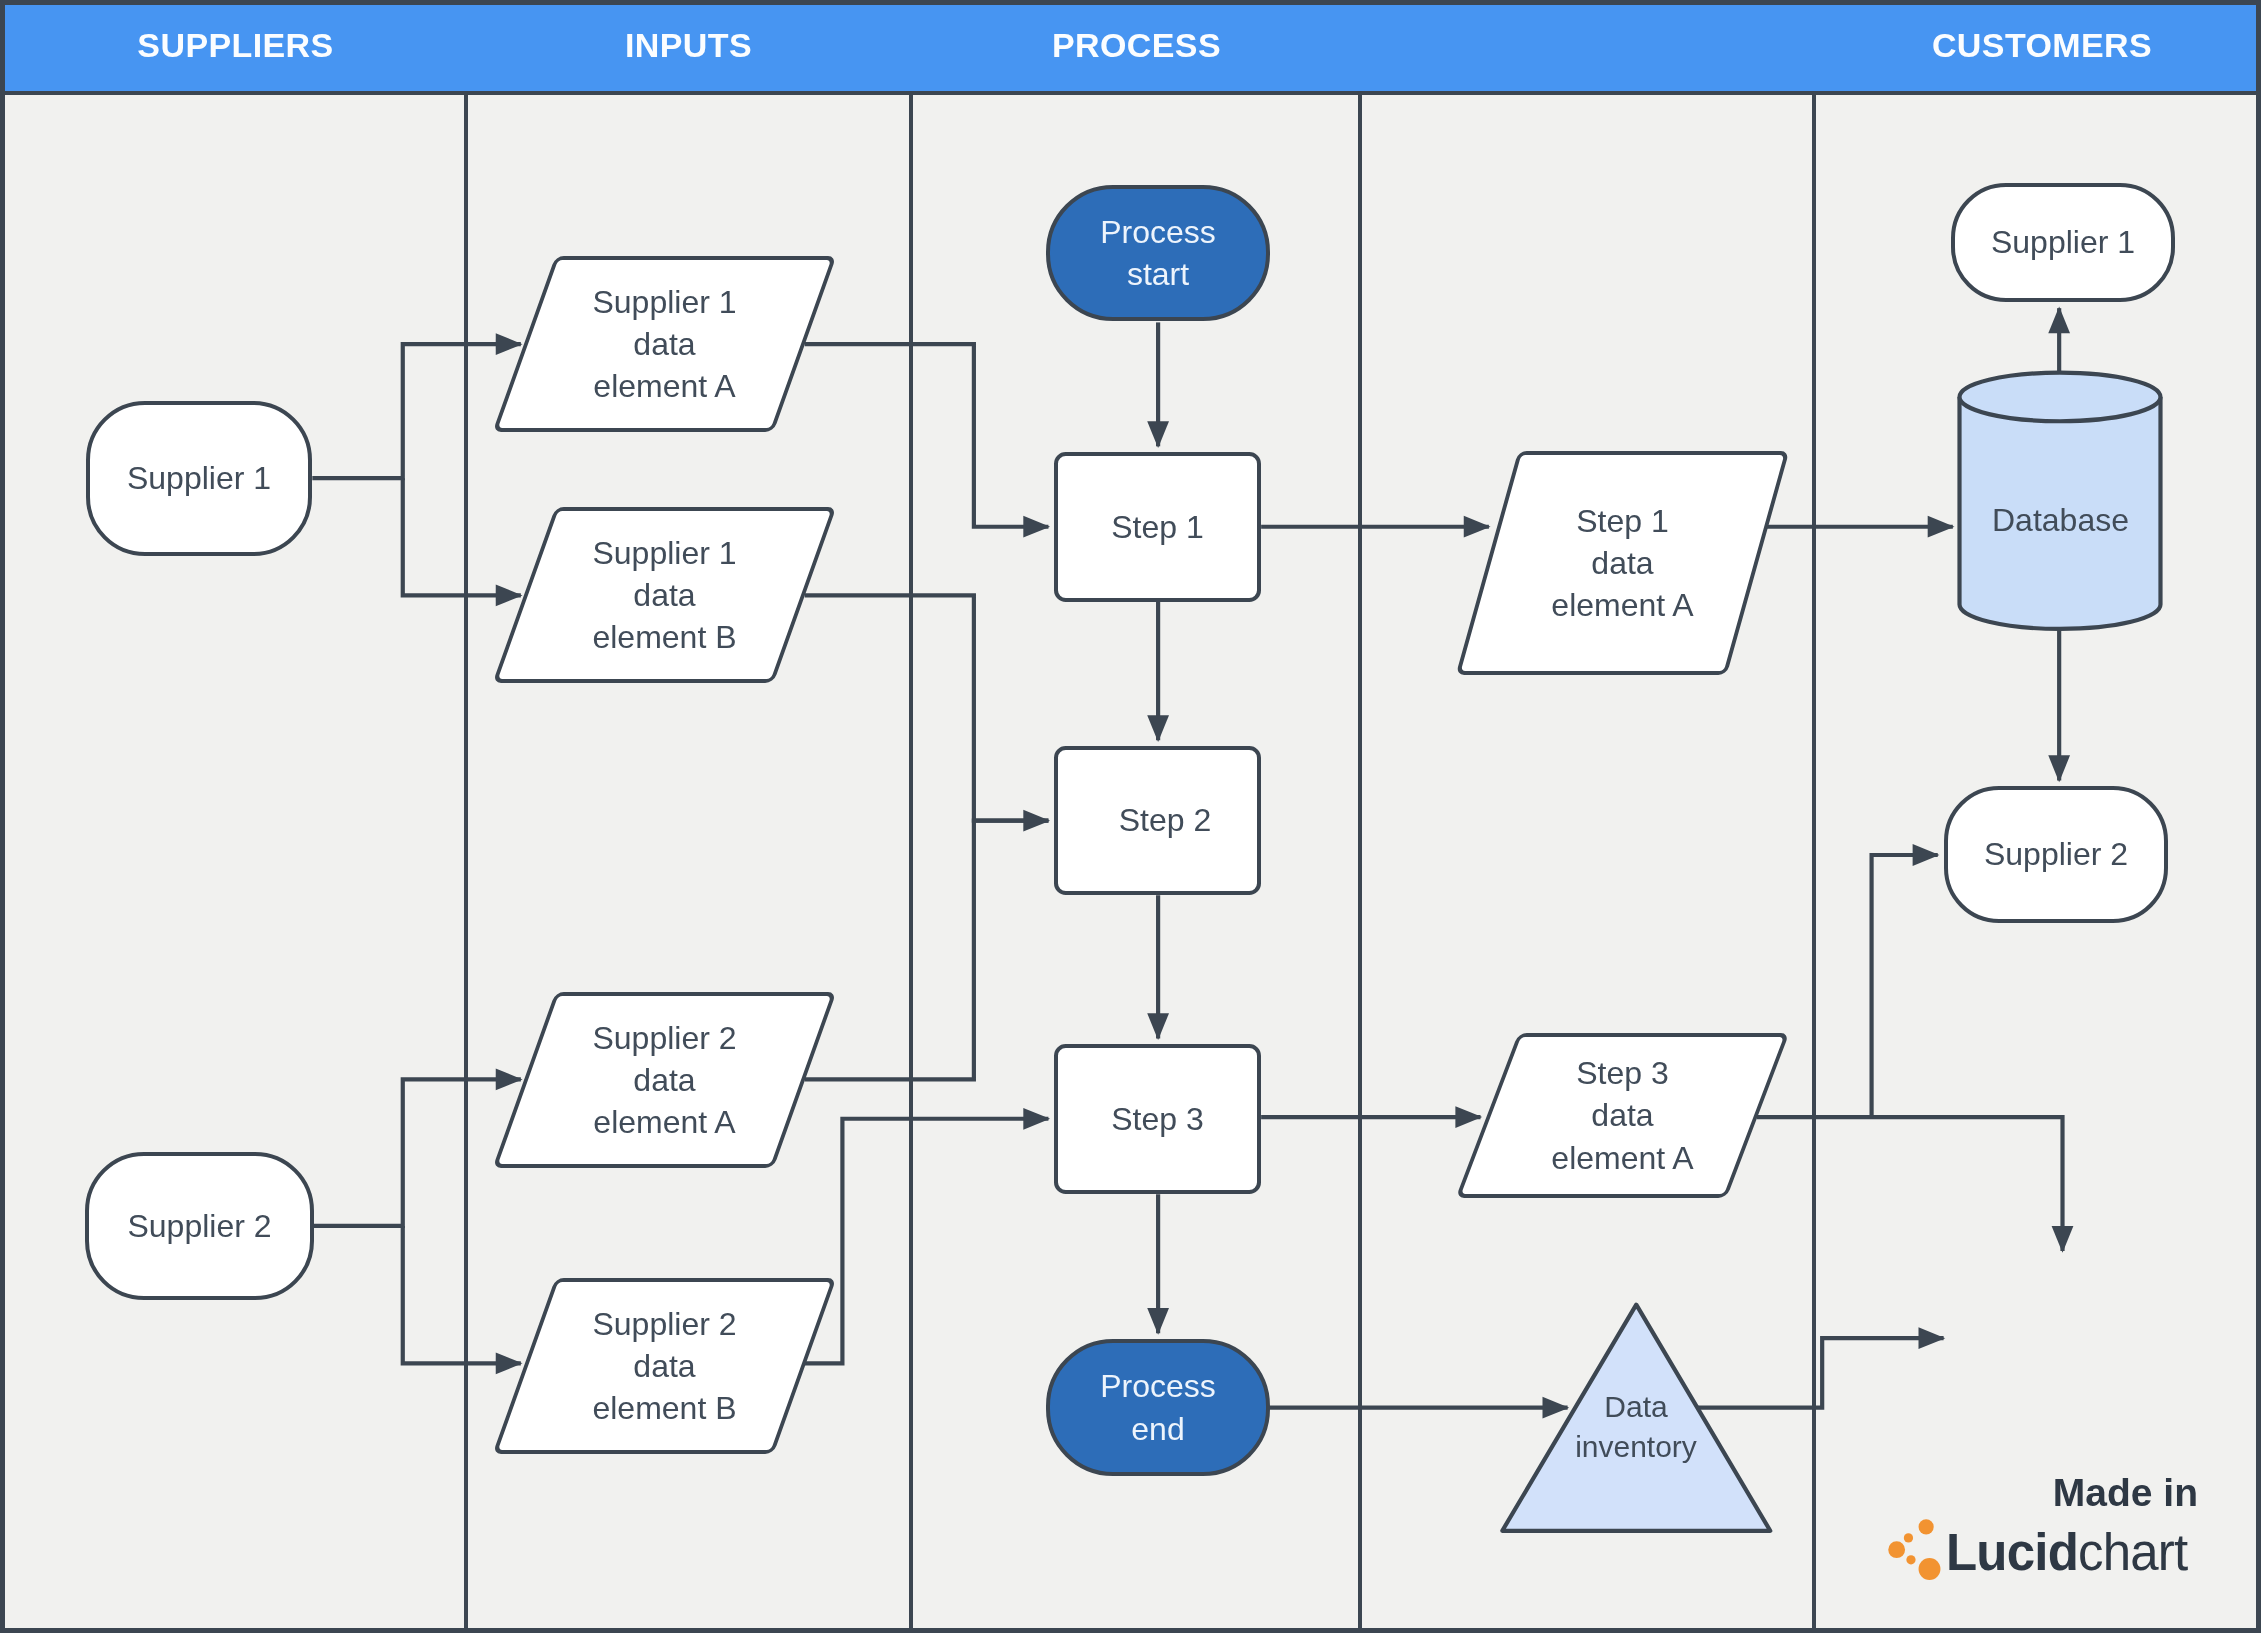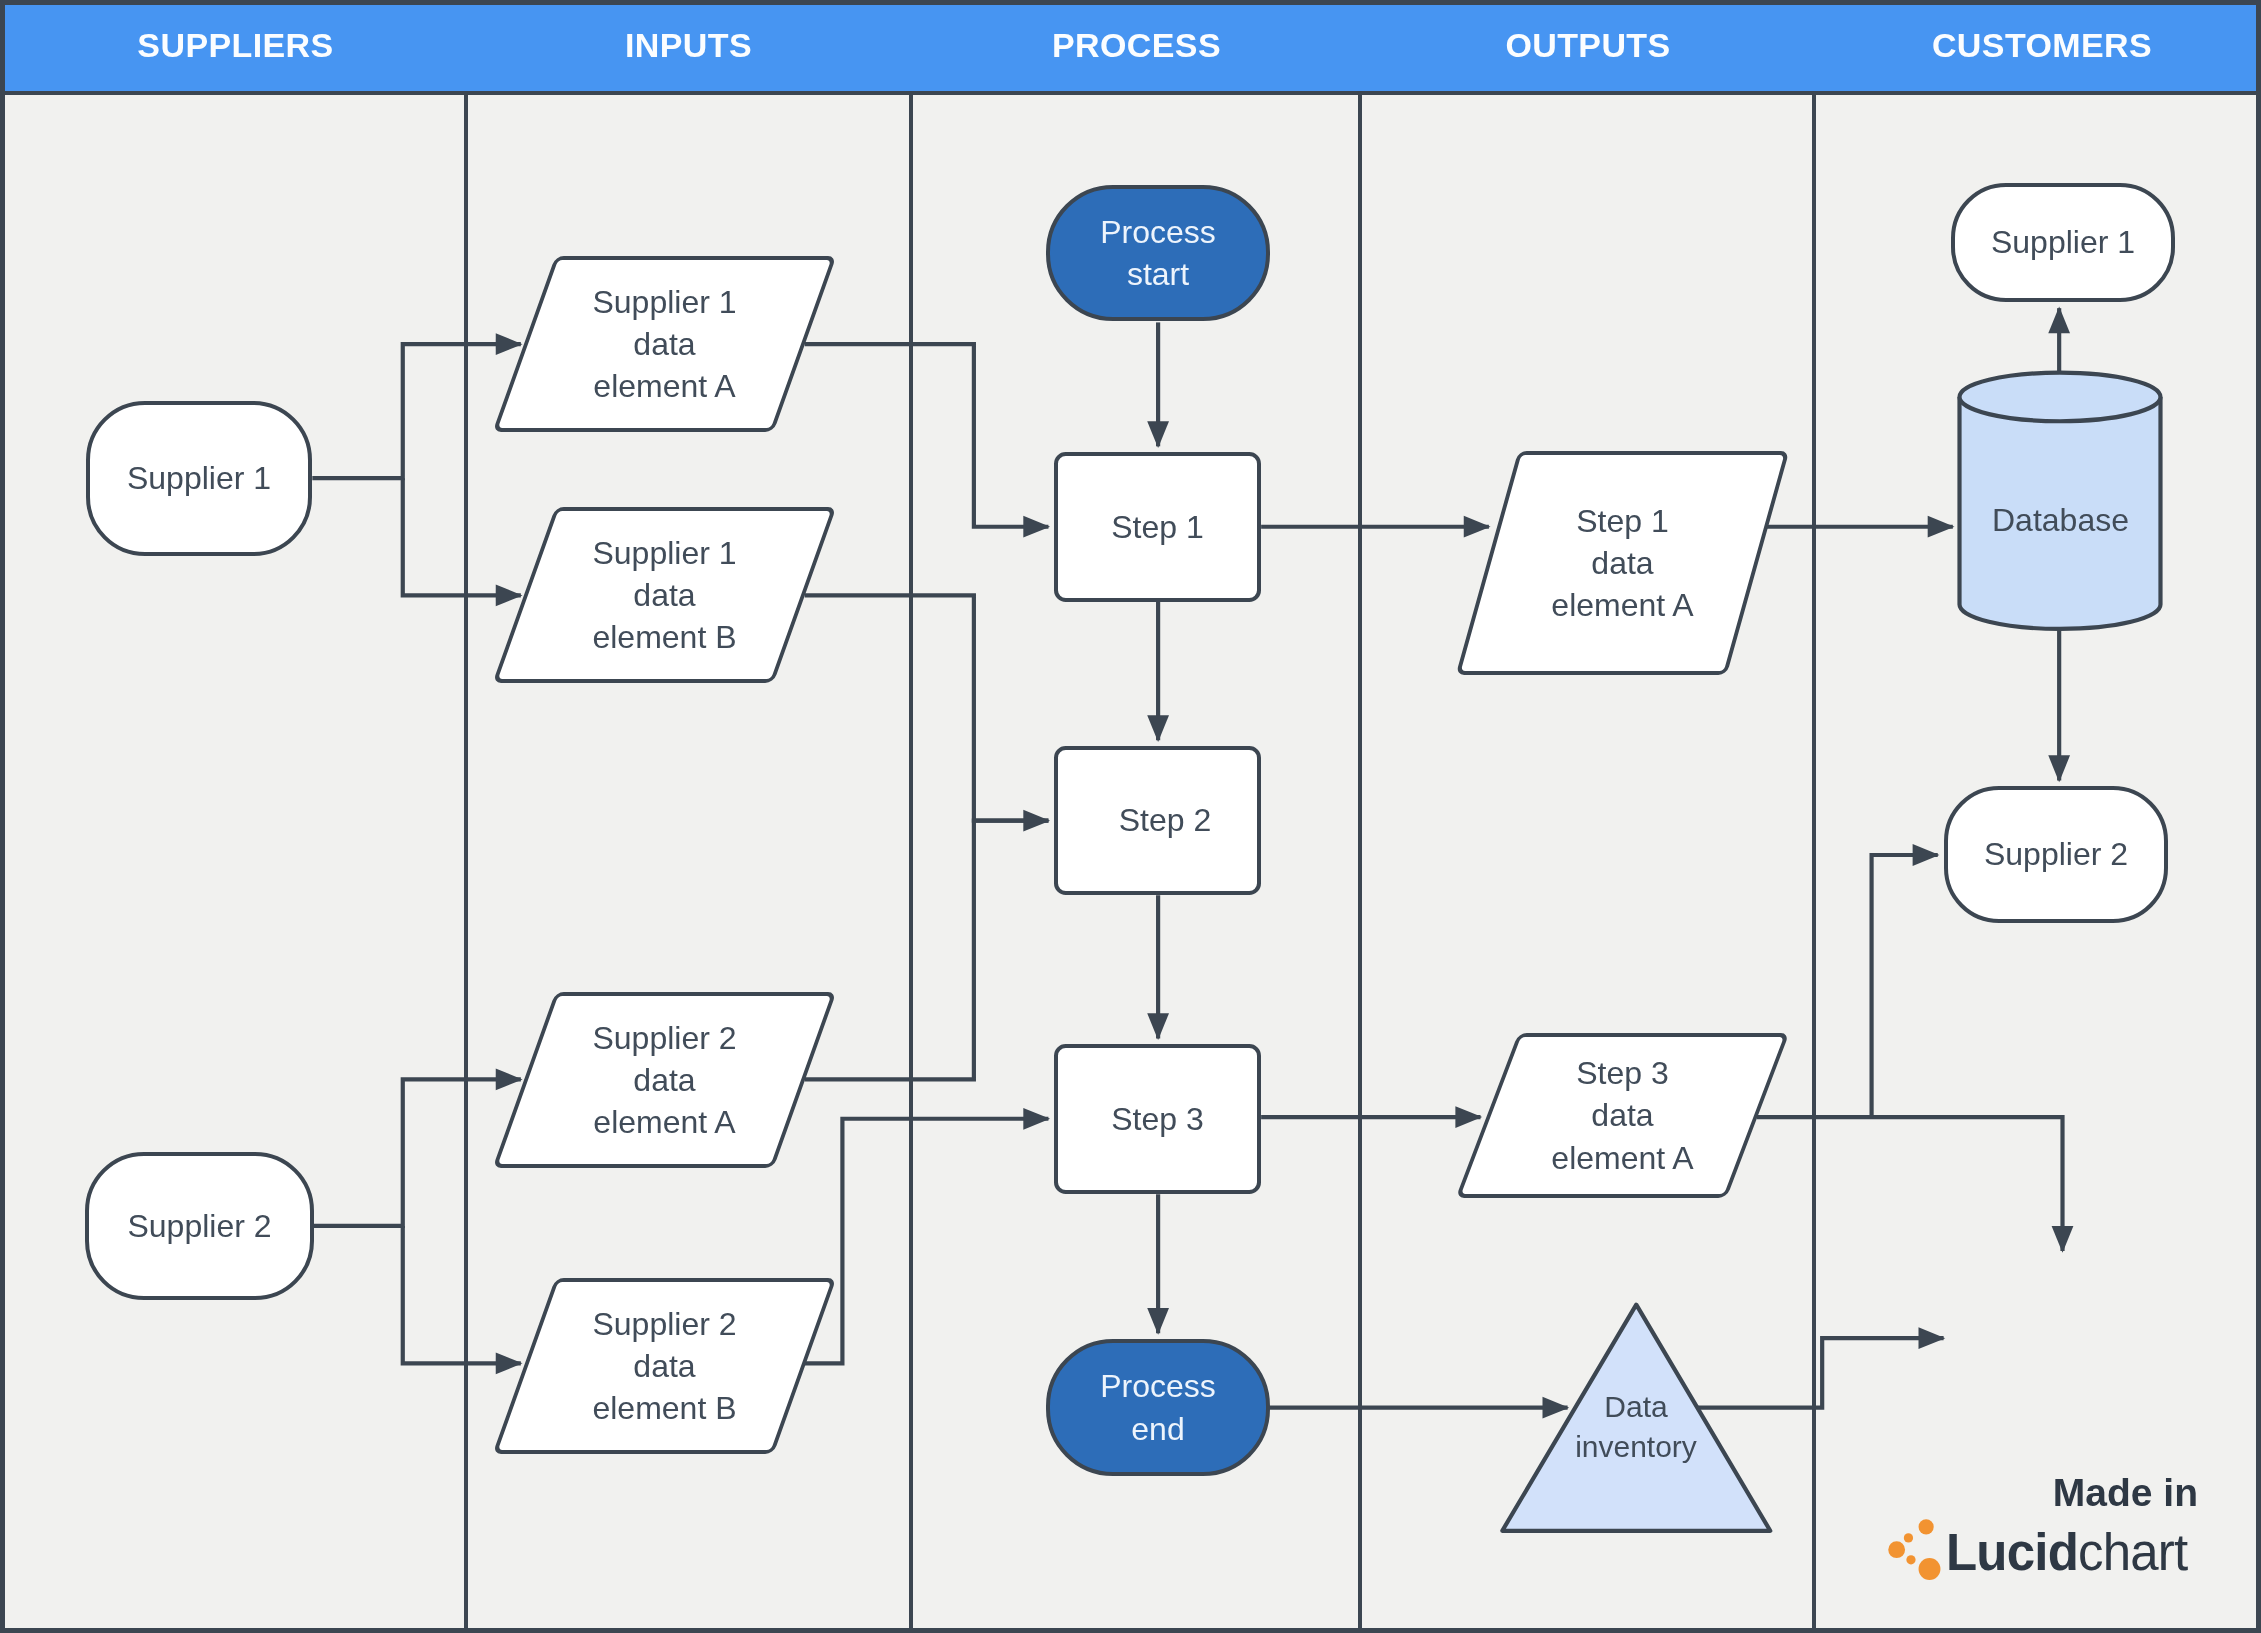--- a/index.html
+++ b/index.html
@@ -52,23 +52,20 @@
   <div class="hdr"></div>
   <div class="hcell" style="left:0;width:461px;z-index:3;">
       <span>SUPPLIERS</span>
     </div>
   <div class="hcell" style="left:463px;width:441px;z-index:3;">
       <span>INPUTS</span>
     </div>
   <div class="hcell" style="left:909px;width:445px;z-index:3;">
       <span>PROCESS</span>
     </div>
-  <div class="hcell" style="left:1358px;width:450px;z-index:3;">
-      <span>OUTPUTS</span>
-    </div>
   <div class="hcell" style="left:1812px;width:450px;z-index:3;">
       <span>CUSTOMERS</span>
     </div>
 
   <div class="divider" style="left:459px;"></div>
   <div class="divider" style="left:904px;"></div>
   <div class="divider" style="left:1353px;"></div>
   <div class="divider" style="left:1807px;"></div>
 
   <svg class="wires" width="2261" height="1633" viewBox="0 0 2700 1950">

